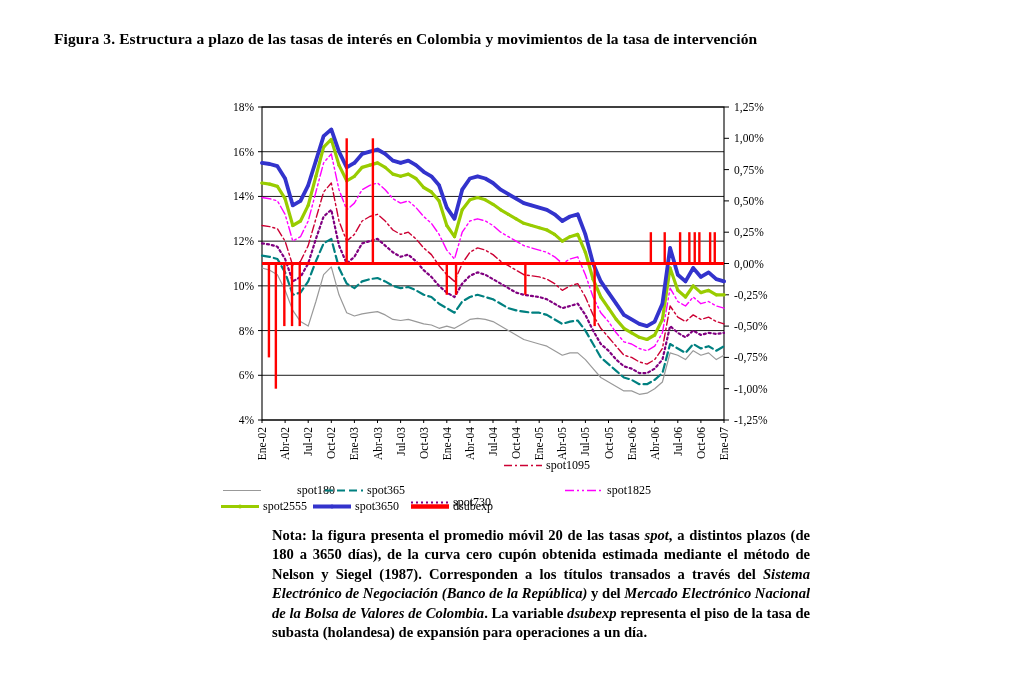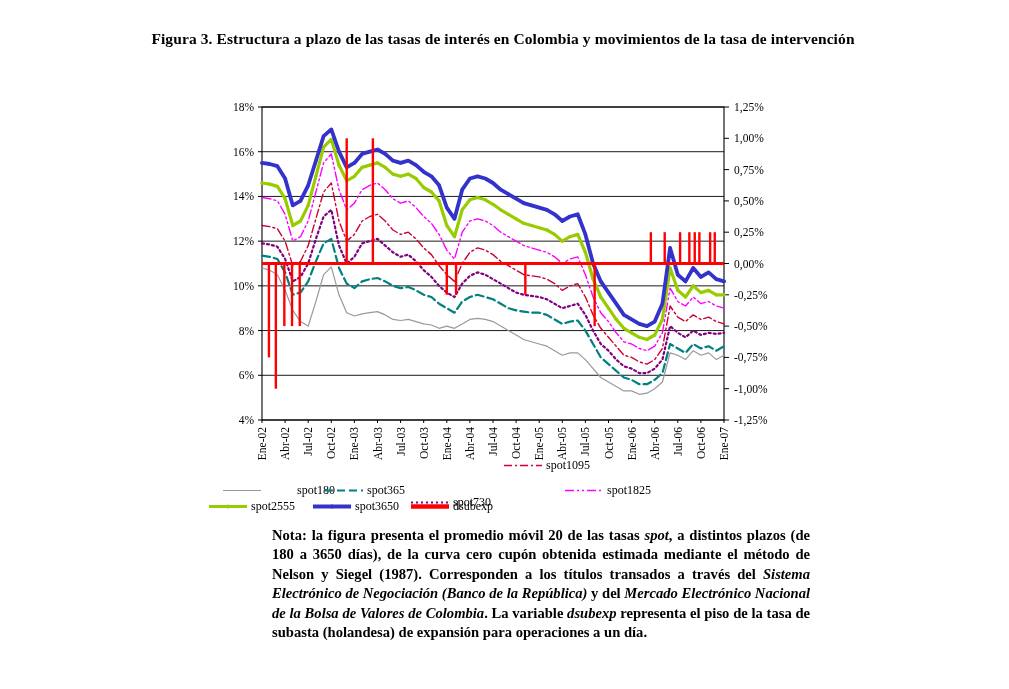--- a/index.html
+++ b/index.html
@@ -1,18 +1,18 @@
 <!DOCTYPE html>
 <html><head>
 <meta charset="utf-8">
 <style>
   html,body{margin:0;padding:0;background:#ffffff;}
   body{width:1009px;height:689px;position:relative;font-family:"Liberation Serif",serif;color:#000;}
   .page{position:absolute;inset:0;background:#fff;}
-  .fig-title{position:absolute;left:38px;top:30px;width:930px;font-size:15.5px;font-weight:bold;letter-spacing:0.1px;text-align:center;}
+  .fig-title{position:absolute;left:54px;top:30px;width:930px;font-size:15.5px;font-weight:bold;letter-spacing:0.1px;}
   .chart-wrap{position:absolute;left:205px;top:93px;width:590px;height:390px;}
   svg{display:block;}
   svg text{font-family:"Liberation Serif",serif;fill:#000;}
   .legend{position:absolute;left:0;top:0;width:1009px;height:0;}
   .legend-item{position:absolute;display:flex;align-items:center;height:13px;font-size:12px;white-space:nowrap;}
   .legend-item svg{margin-right:3px;}
   .note{position:absolute;left:228px;top:526px;width:538px;font-size:14.6px;font-weight:bold;line-height:1.33;text-align:justify;margin-left:44px;}
   .note .it{font-style:italic;}
 </style>
 </head>
@@ -316,21 +316,21 @@
           <line x1="1" x2="39" y1="4.5" y2="4.5" stroke="#CC0033" stroke-width="1.4" stroke-dasharray="8,3,2,3"></line>
         </svg>
         <span>spot1095</span>
       </div>
       <div class="legend-item" style="left: 564px; top: 484px;">
         <svg width="40" height="9">
           <line x1="1" x2="39" y1="4.5" y2="4.5" stroke="#FF00FF" stroke-width="1.4" stroke-dasharray="9,3,2,3,2,3"></line>
         </svg>
         <span>spot1825</span>
       </div>
-      <div class="legend-item" style="left: 208px; top: 500px;">
+      <div class="legend-item" style="left: 220px; top: 500px;">
         <svg width="40" height="9">
           <line x1="1" x2="39" y1="4.5" y2="4.5" stroke="#99CC00" stroke-width="3.2"></line>
           <circle cx="20" cy="4.5" r="2" fill="#99CC00"></circle>
         </svg>
         <span>spot2555</span>
       </div>
       <div class="legend-item" style="left: 312px; top: 500px; justify-content: space-between;">
         <svg width="40" height="9">
           <line x1="1" x2="39" y1="4.5" y2="4.5" stroke="#3333CC" stroke-width="3.8"></line>
           <circle cx="20" cy="4.5" r="2" fill="#3333CC"></circle>

